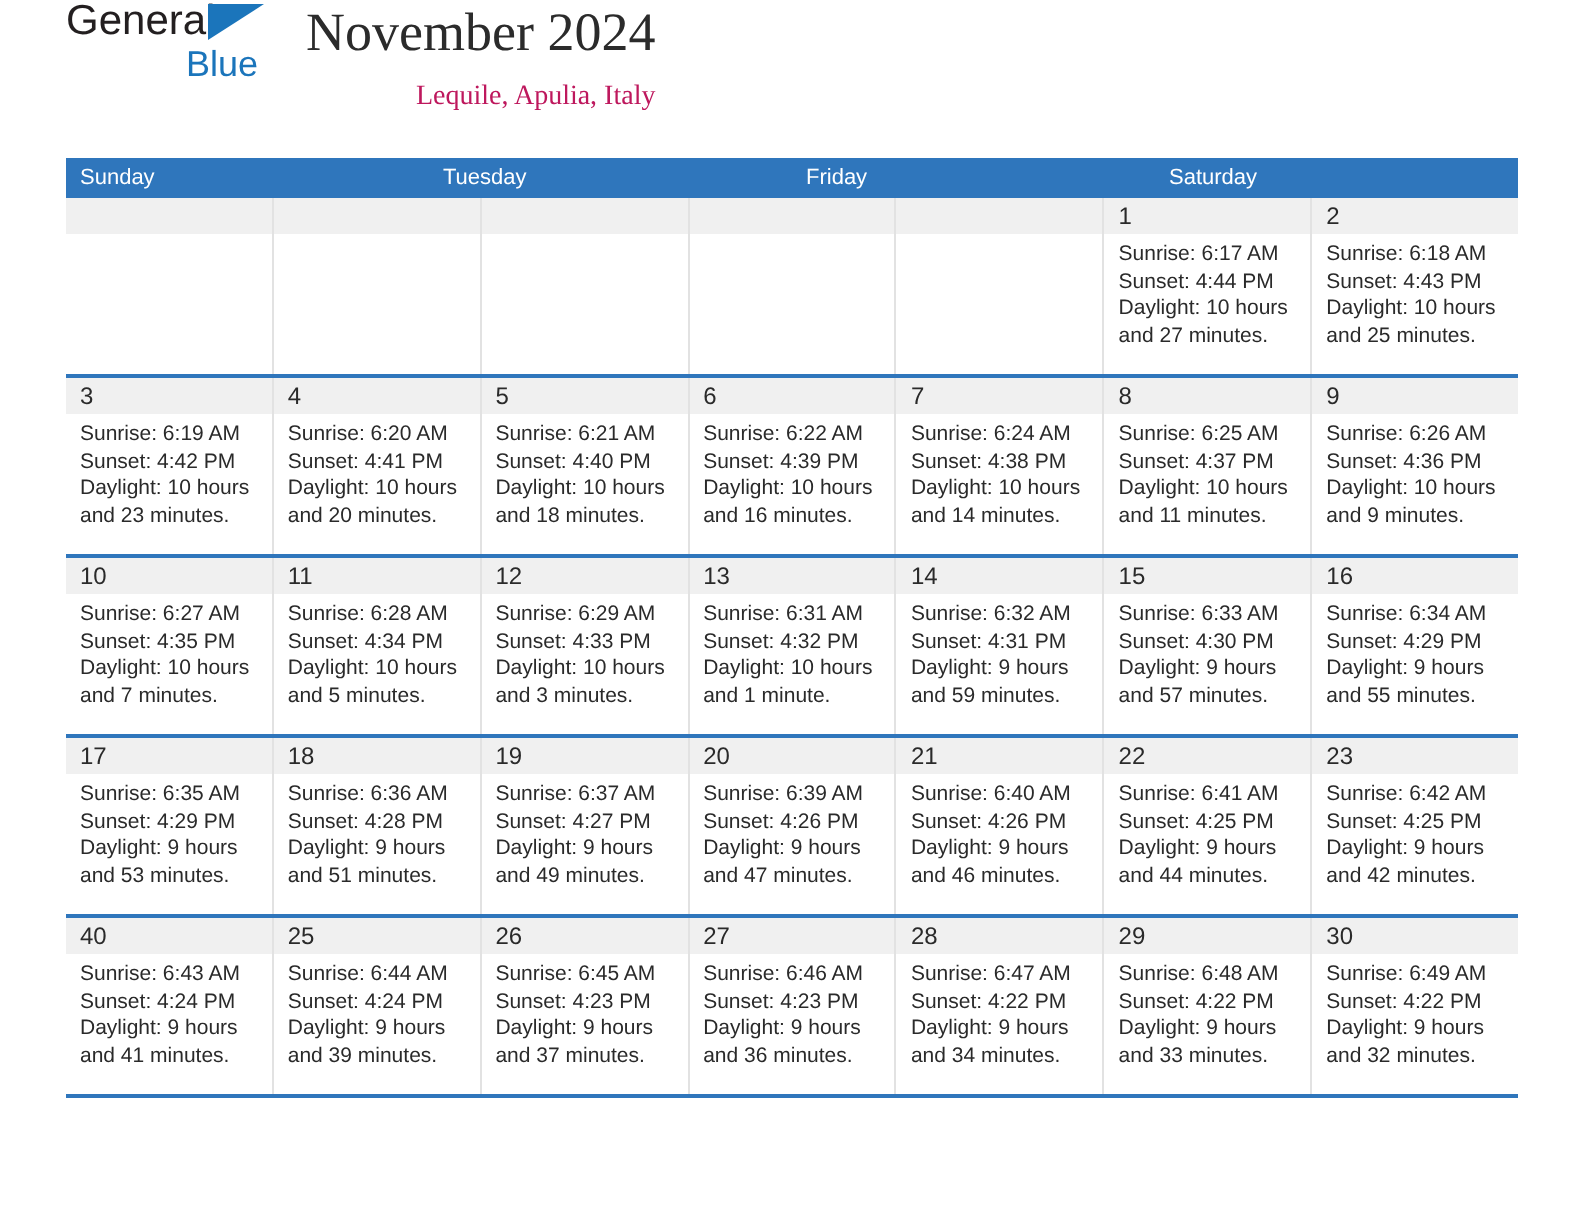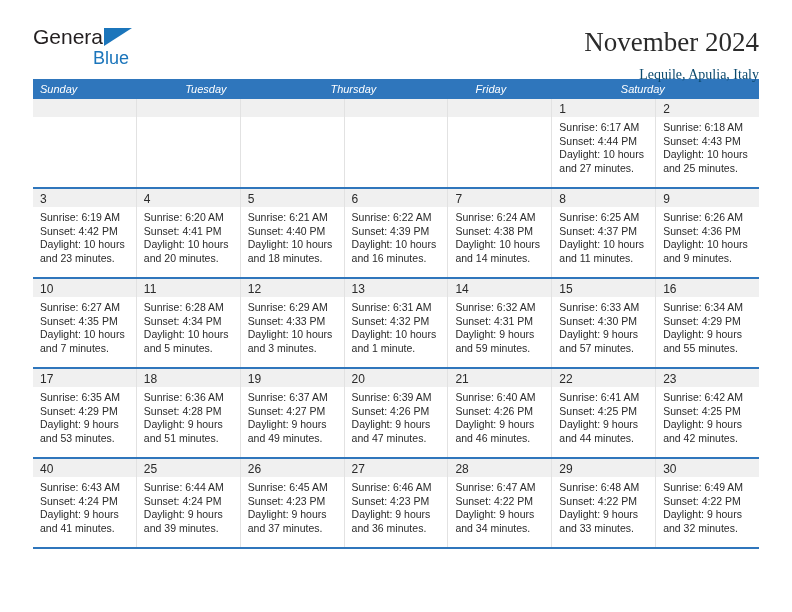--- a/index.html
+++ b/index.html
@@ -18,24 +18,22 @@
     position: relative;
     width: 792px;
     height: 612px;
     box-sizing: border-box;
     padding: 0 33px;
   }
 
   
   .top {
     display: flex;
-    justify-content: space-between;
     align-items: flex-start;
     height: 70px;
-    padding-top: 26px;
     box-sizing: border-box;
   }
   .logo {
     position: relative;
     width: 120px;
     height: 50px;
     line-height: 1;
   }
   .logo-general {
     font-size: 21px;
@@ -68,35 +66,34 @@
   }
   .month-title {
     font-size: 27px;
     color: #2b2b2b;
     font-weight: normal;
     line-height: 1.1;
     margin: 0;
   }
   .location {
     font-size: 14px;
-    color: #0c4a6e;
+    color: #be185d;
     margin-top: 9px;
   }
 
   
   .calendar {
     margin-top: 9px;
     width: 726px;
   }
   .week-header {
     display: flex;
     background: #2f76bc;
     height: 20px;
     align-items: center;
-    font-style: italic;
   }
   .week-header .dow {
     flex: 1 1 0;
     color: #ffffff;
     font-size: 11px;
     padding-left: 7px;
     box-sizing: border-box;
     line-height: 20px;
   }
   .week-row {
@@ -157,21 +154,20 @@
     <div class="titles">
       <div class="month-title">November 2024</div>
       <div class="location">Lequile, Apulia, Italy</div>
     </div>
   </div>
 
   <div class="calendar">
     <div class="week-header">
       <div class="dow">Sunday</div>
       <div class="dow">Tuesday</div>
-      <div class="dow">Thursday</div>
       <div class="dow">Friday</div>
       <div class="dow">Saturday</div>
     </div>
 
     <div class="week-row first">
       <div class="day-cell empty">
         <div class="day-num-band"><span class="day-num"></span></div>
 
       </div>
       <div class="day-cell empty">

